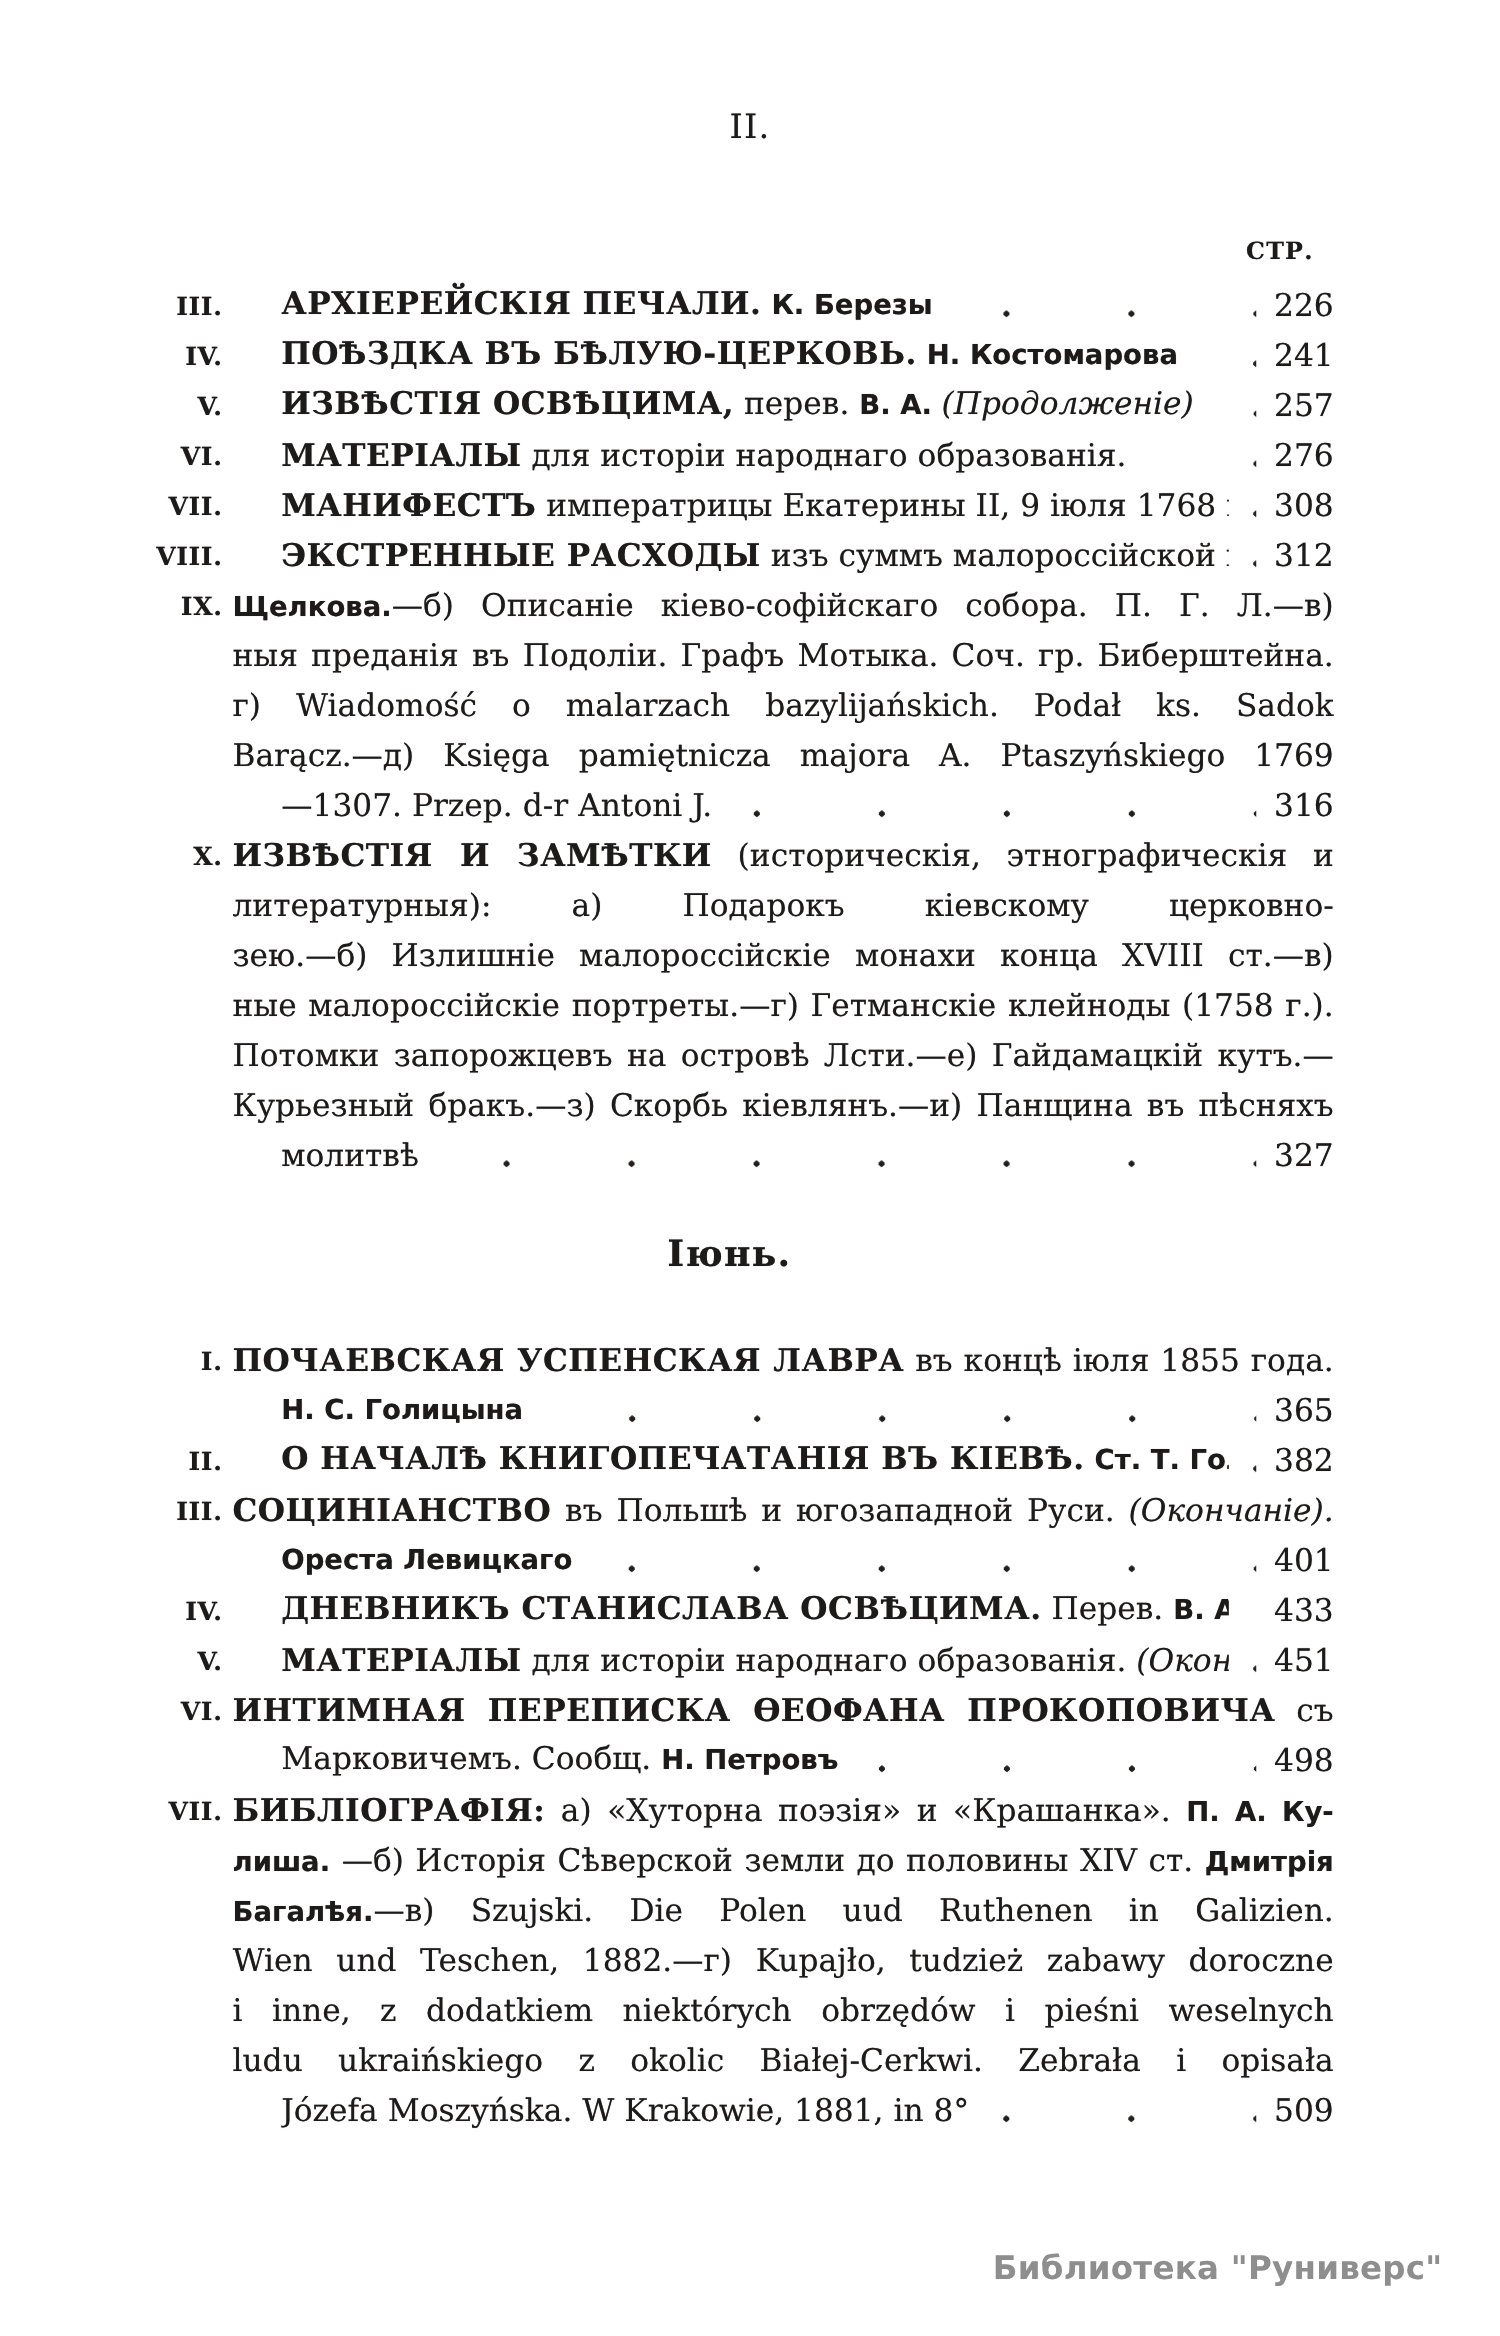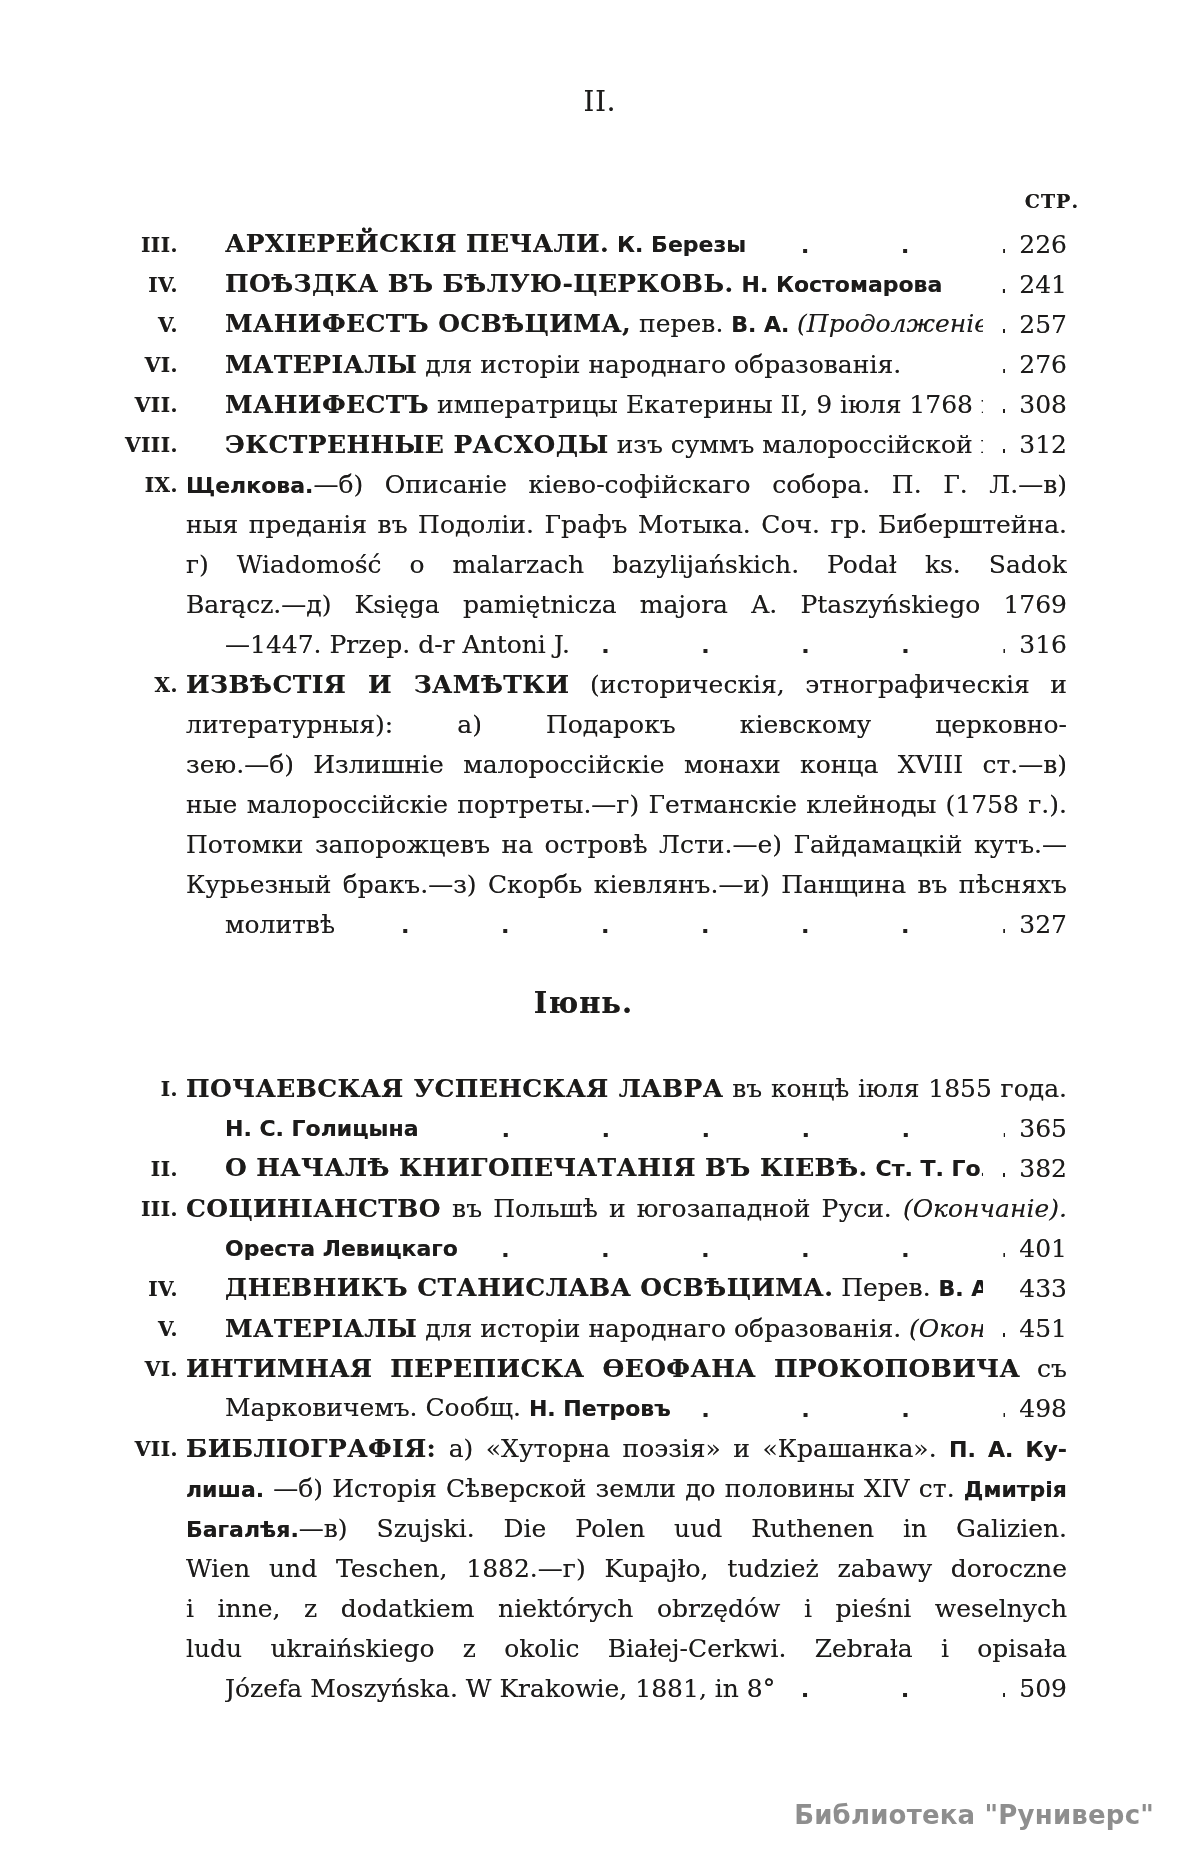--- a/index.html
+++ b/index.html
@@ -3,21 +3,21 @@
 <meta charset="utf-8">
 <style>
   html,body{margin:0;padding:0;background:#e9e9e9;}
   .page{
     position:relative; width:1200px; height:1869px; background:#ffffff;
     font-family:"DejaVu Serif", serif; color:#1c1b1a; overflow:hidden;
     text-shadow:0 0 .6px rgba(20,18,16,.55);
   }
   .page-numeral{position:absolute; top:86px; left:0; width:100%; text-align:center;
     font-size:27px; letter-spacing:1px;}
-  .str-row{position:absolute; top:190px; left:112px; width:967px; text-align:right;
+  .str-row{position:absolute; top:190px; left:84px; width:967px; text-align:right;
     font-size:19px; font-weight:bold; letter-spacing:1px;}
   #toc{position:absolute; top:225px; left:100px; width:967px;}
   .sec-title{text-align:center; font-size:29px; font-weight:bold; line-height:40px;
     margin:38px 0 46px 0; letter-spacing:1px;}
   .entry{display:flex; align-items:flex-start;}
   .num{flex:none; width:78px; text-align:right; font-weight:bold; font-size:20px;
     line-height:40px; letter-spacing:.5px;}
   .body{flex:1; margin-left:8px; min-width:0;}
   .ln{font-size:25px; line-height:40px; height:40px;}
   .ln.just{text-align:justify; text-align-last:justify; overflow:hidden; white-space:normal;}
@@ -59,21 +59,21 @@
             <span class="t"><span class="c">ПОѢЗДКА ВЪ БѢЛУЮ-ЦЕРКОВЬ.</span><span class="n"> </span><span class="b">Н. Костомарова</span></span>
             <span class="dots"></span>
             <span class="pg">241</span>
           </div>
         </div>
       </div>
       <div class="entry">
         <div class="num">V.</div>
         <div class="body">
           <div class="ln lf">
-            <span class="t"><span class="c">МАНИФЕСТЪ ОСВѢЦИМА,</span><span class="n"> перев. </span><span class="b">В. А. </span><span class="i">(Продолженіе)</span></span>
+            <span class="t"><span class="c">ИЗВѢСТІЯ ОСВѢЦИМА,</span><span class="n"> перев. </span><span class="b">В. А. </span><span class="i">(Продолженіе)</span></span>
             <span class="dots"></span>
             <span class="pg">257</span>
           </div>
         </div>
       </div>
       <div class="entry">
         <div class="num">VI.</div>
         <div class="body">
           <div class="ln lf">
             <span class="t"><span class="c">МАТЕРІАЛЫ</span><span class="n"> для исторіи народнаго образованія.</span></span>
@@ -103,21 +103,21 @@
         </div>
       </div>
       <div class="entry">
         <div class="num">IX.</div>
         <div class="body">
           <div class="ln just"><span class="t"><span class="b">Щелкова.</span><span class="n">—б) Описаніе кіево-софійскаго собора. П. Г. Л.—в) Народ-</span></span></div>
           <div class="ln just"><span class="t"><span class="n">ныя преданія въ Подоліи. Графъ Мотыка. Соч. гр. Биберштейна.—</span></span></div>
           <div class="ln just"><span class="t"><span class="n">г) Wiadomość o malarzach bazylijańskich. Podał ks. Sadok</span></span></div>
           <div class="ln just"><span class="t"><span class="n">Barącz.—д) Księga pamiętnicza majora A. Ptaszyńskiego 1769</span></span></div>
           <div class="ln lf">
-            <span class="t"><span class="n">—1447. Przep. d-r Antoni J.</span></span>
+            <span class="t"><span class="n">—1307. Przep. d-r Antoni J.</span></span>
             <span class="dots"></span>
             <span class="pg">316</span>
           </div>
         </div>
       </div>
       <div class="entry">
         <div class="num">X.</div>
         <div class="body">
           <div class="ln just"><span class="t"><span class="c">ИЗВѢСТІЯ И ЗАМѢТКИ</span><span class="n"> (историческія, этнографическія и историко-</span></span></div>
           <div class="ln just"><span class="t"><span class="n">литературныя): а) Подарокъ кіевскому церковно-археологическому му-</span></span></div>

